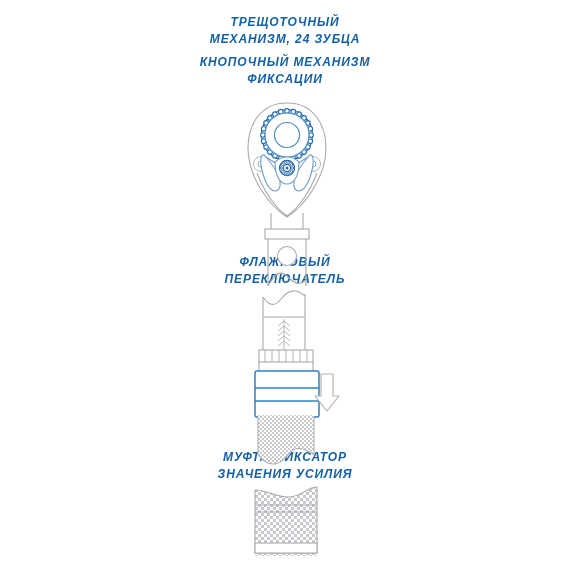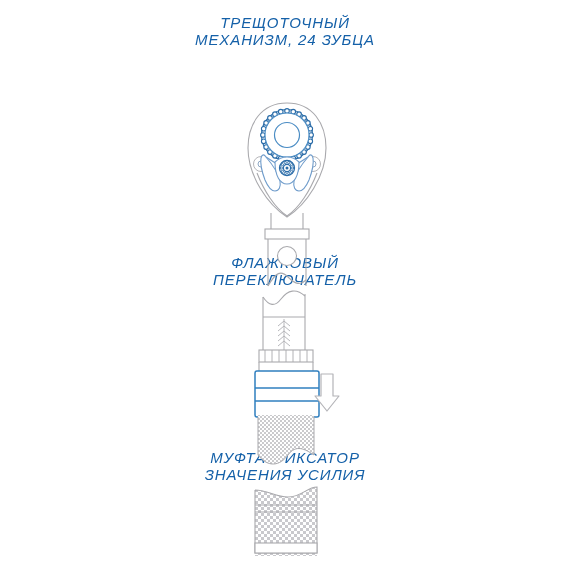--- a/index.html
+++ b/index.html
@@ -14,23 +14,23 @@
     background: #ffffff;
     overflow: hidden;
     font-family: "Liberation Sans", sans-serif;
   }
   .callout {
     position: absolute;
     left: 0;
     width: 570px;
     text-align: center;
     color: #1460a8;
-    font-weight: normal;
+    font-weight: bold;
     font-style: italic;
-    font-size: 15px;
+    font-size: 12px;
     letter-spacing: 0.9px;
     line-height: 17px;
     white-space: pre-line;
     font-family: "Liberation Sans", sans-serif;
   }
   #callout-ratchet { top: 14px; }
   #callout-button  { top: 54px; }
   #callout-flag    { top: 254px; }
   #callout-coupler { top: 449px; }
 
@@ -41,20 +41,22 @@
   }
 </style>
 </head>
 <body>
 
 <div id="canvas">
 
   <div class="callout" id="callout-ratchet">ТРЕЩОТОЧНЫЙ
 МЕХАНИЗМ, 24 ЗУБЦА</div>
 
+  <div class="callout" id="callout-button">КНОПОЧНЫЙ МЕХАНИЗМ
+ФИКСАЦИИ</div>
 
   <div class="callout" id="callout-flag">ФЛАЖКОВЫЙ
 ПЕРЕКЛЮЧАТЕЛЬ</div>
 
   <div class="callout" id="callout-coupler">МУФТА-ФИКСАТОР
 ЗНАЧЕНИЯ УСИЛИЯ</div>
 
   <svg id="art" width="570" height="570" viewBox="0 0 570 570">
 
     <defs>

